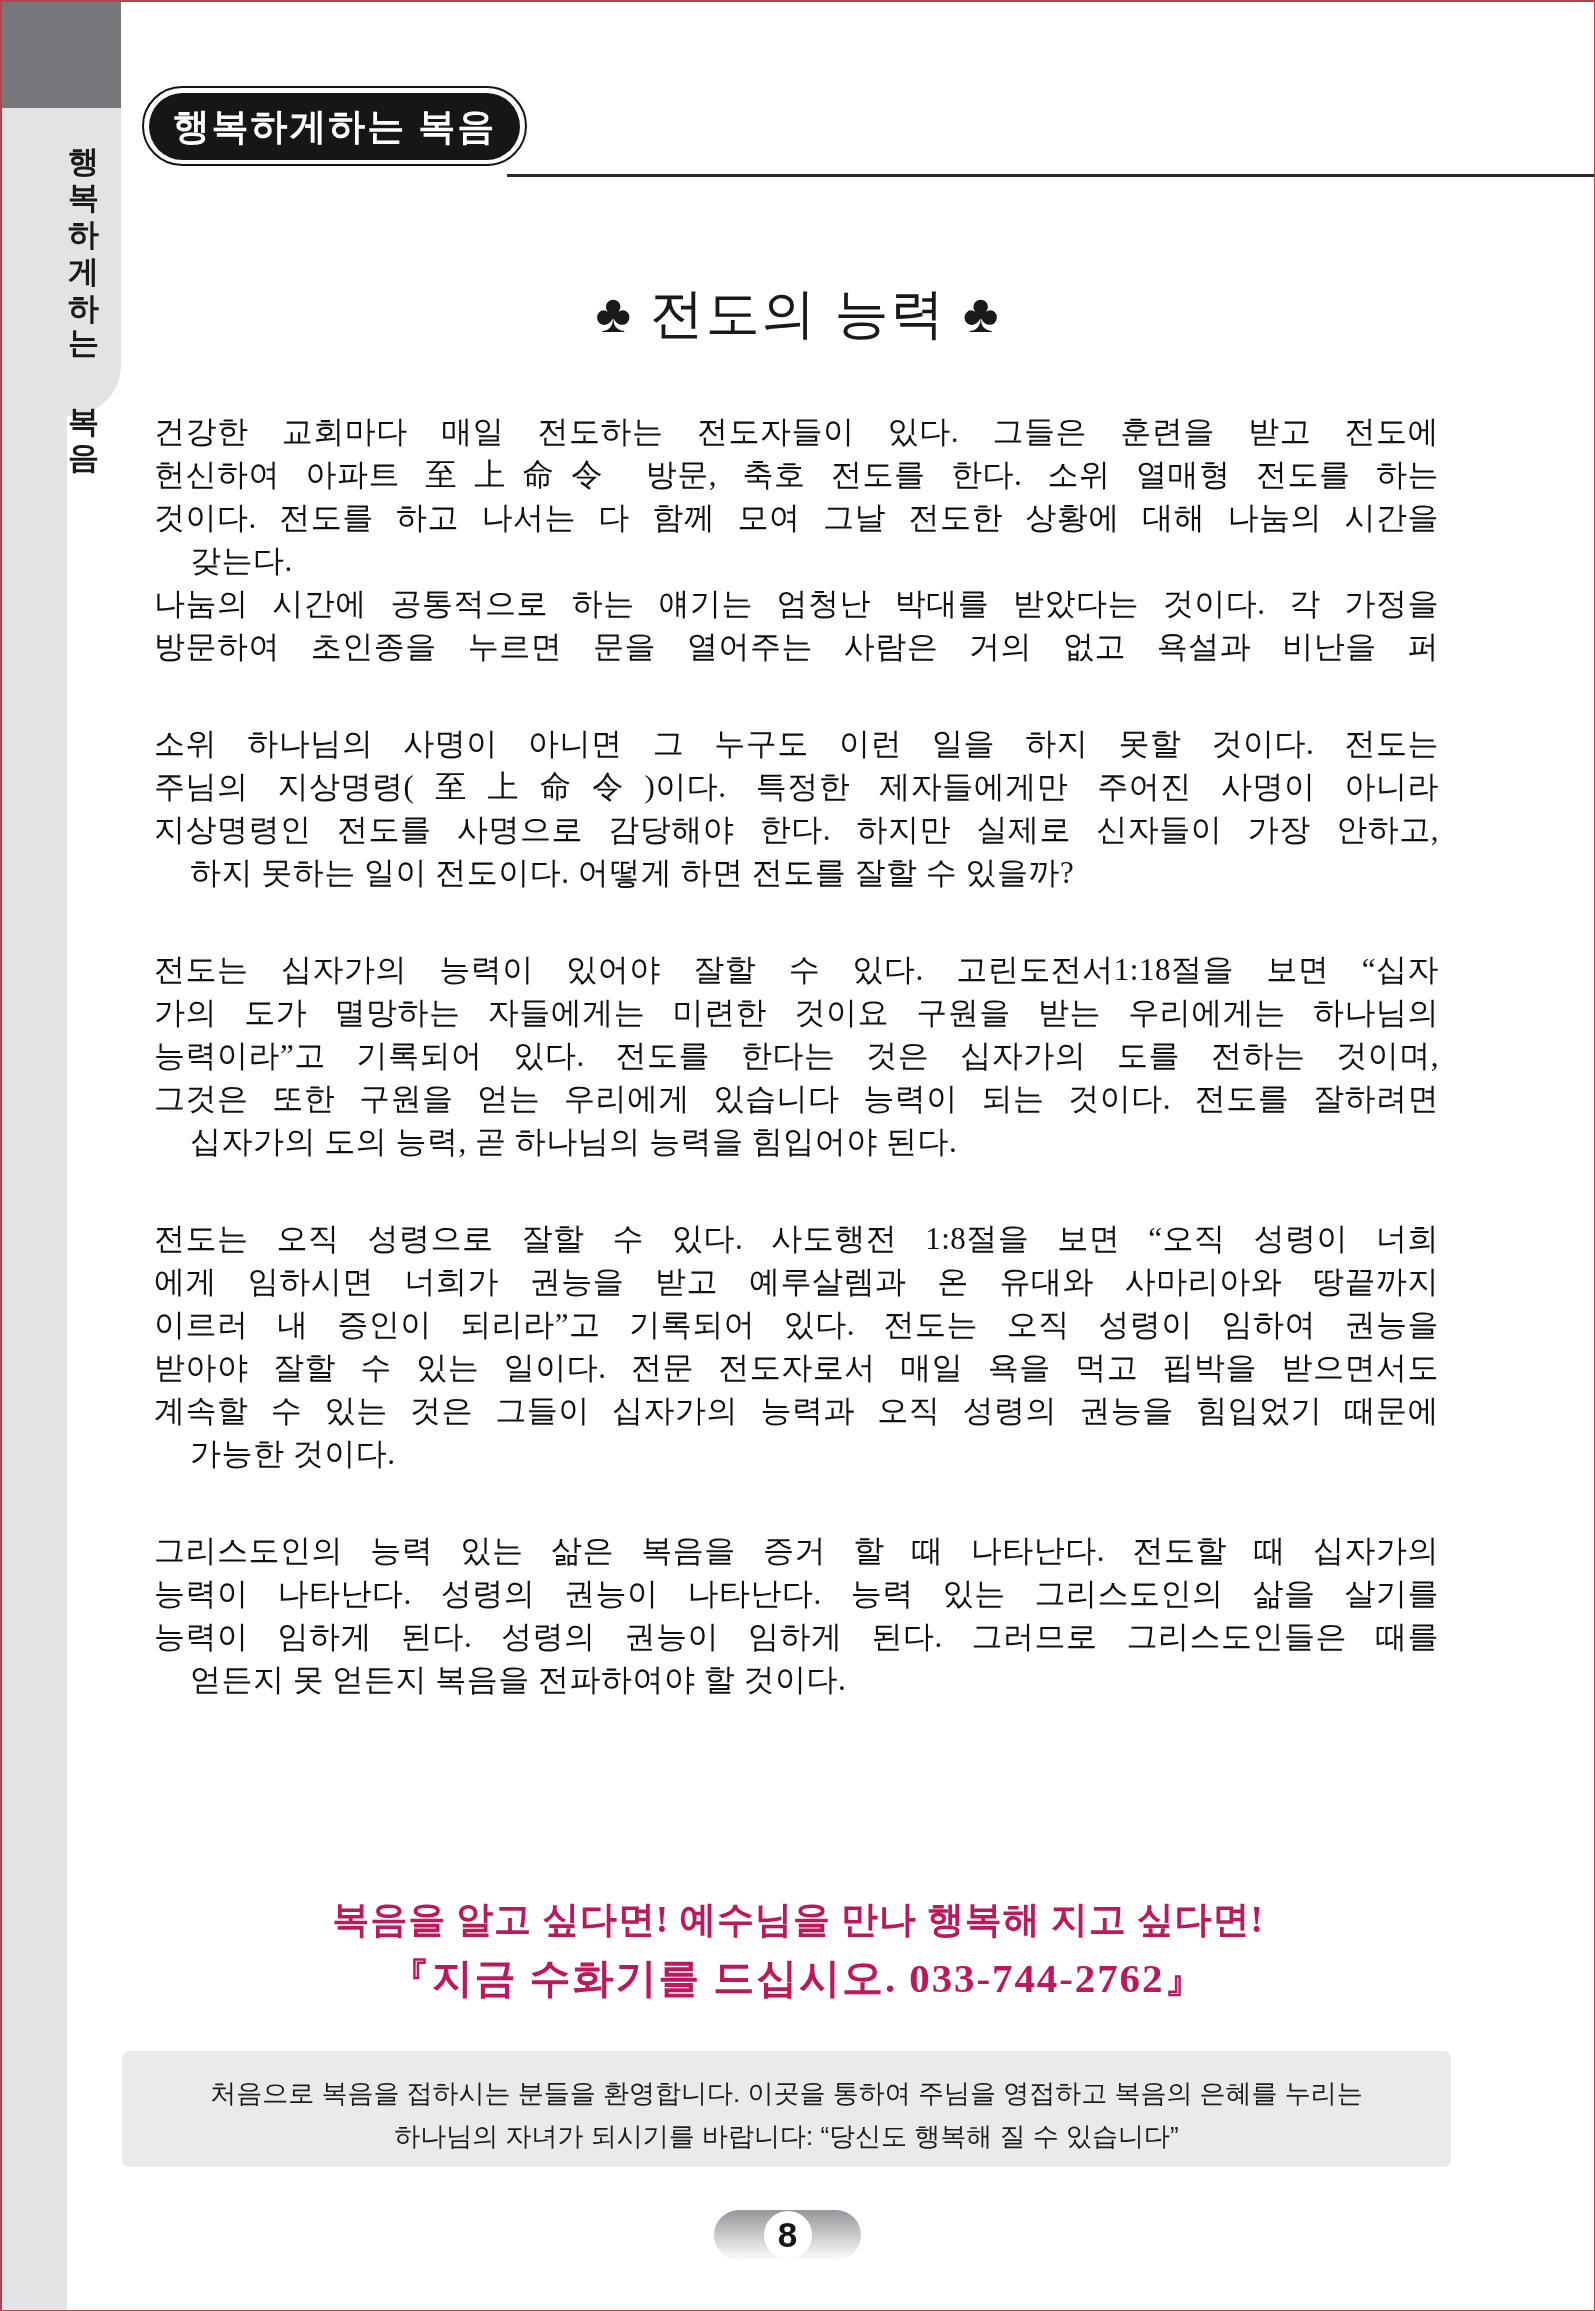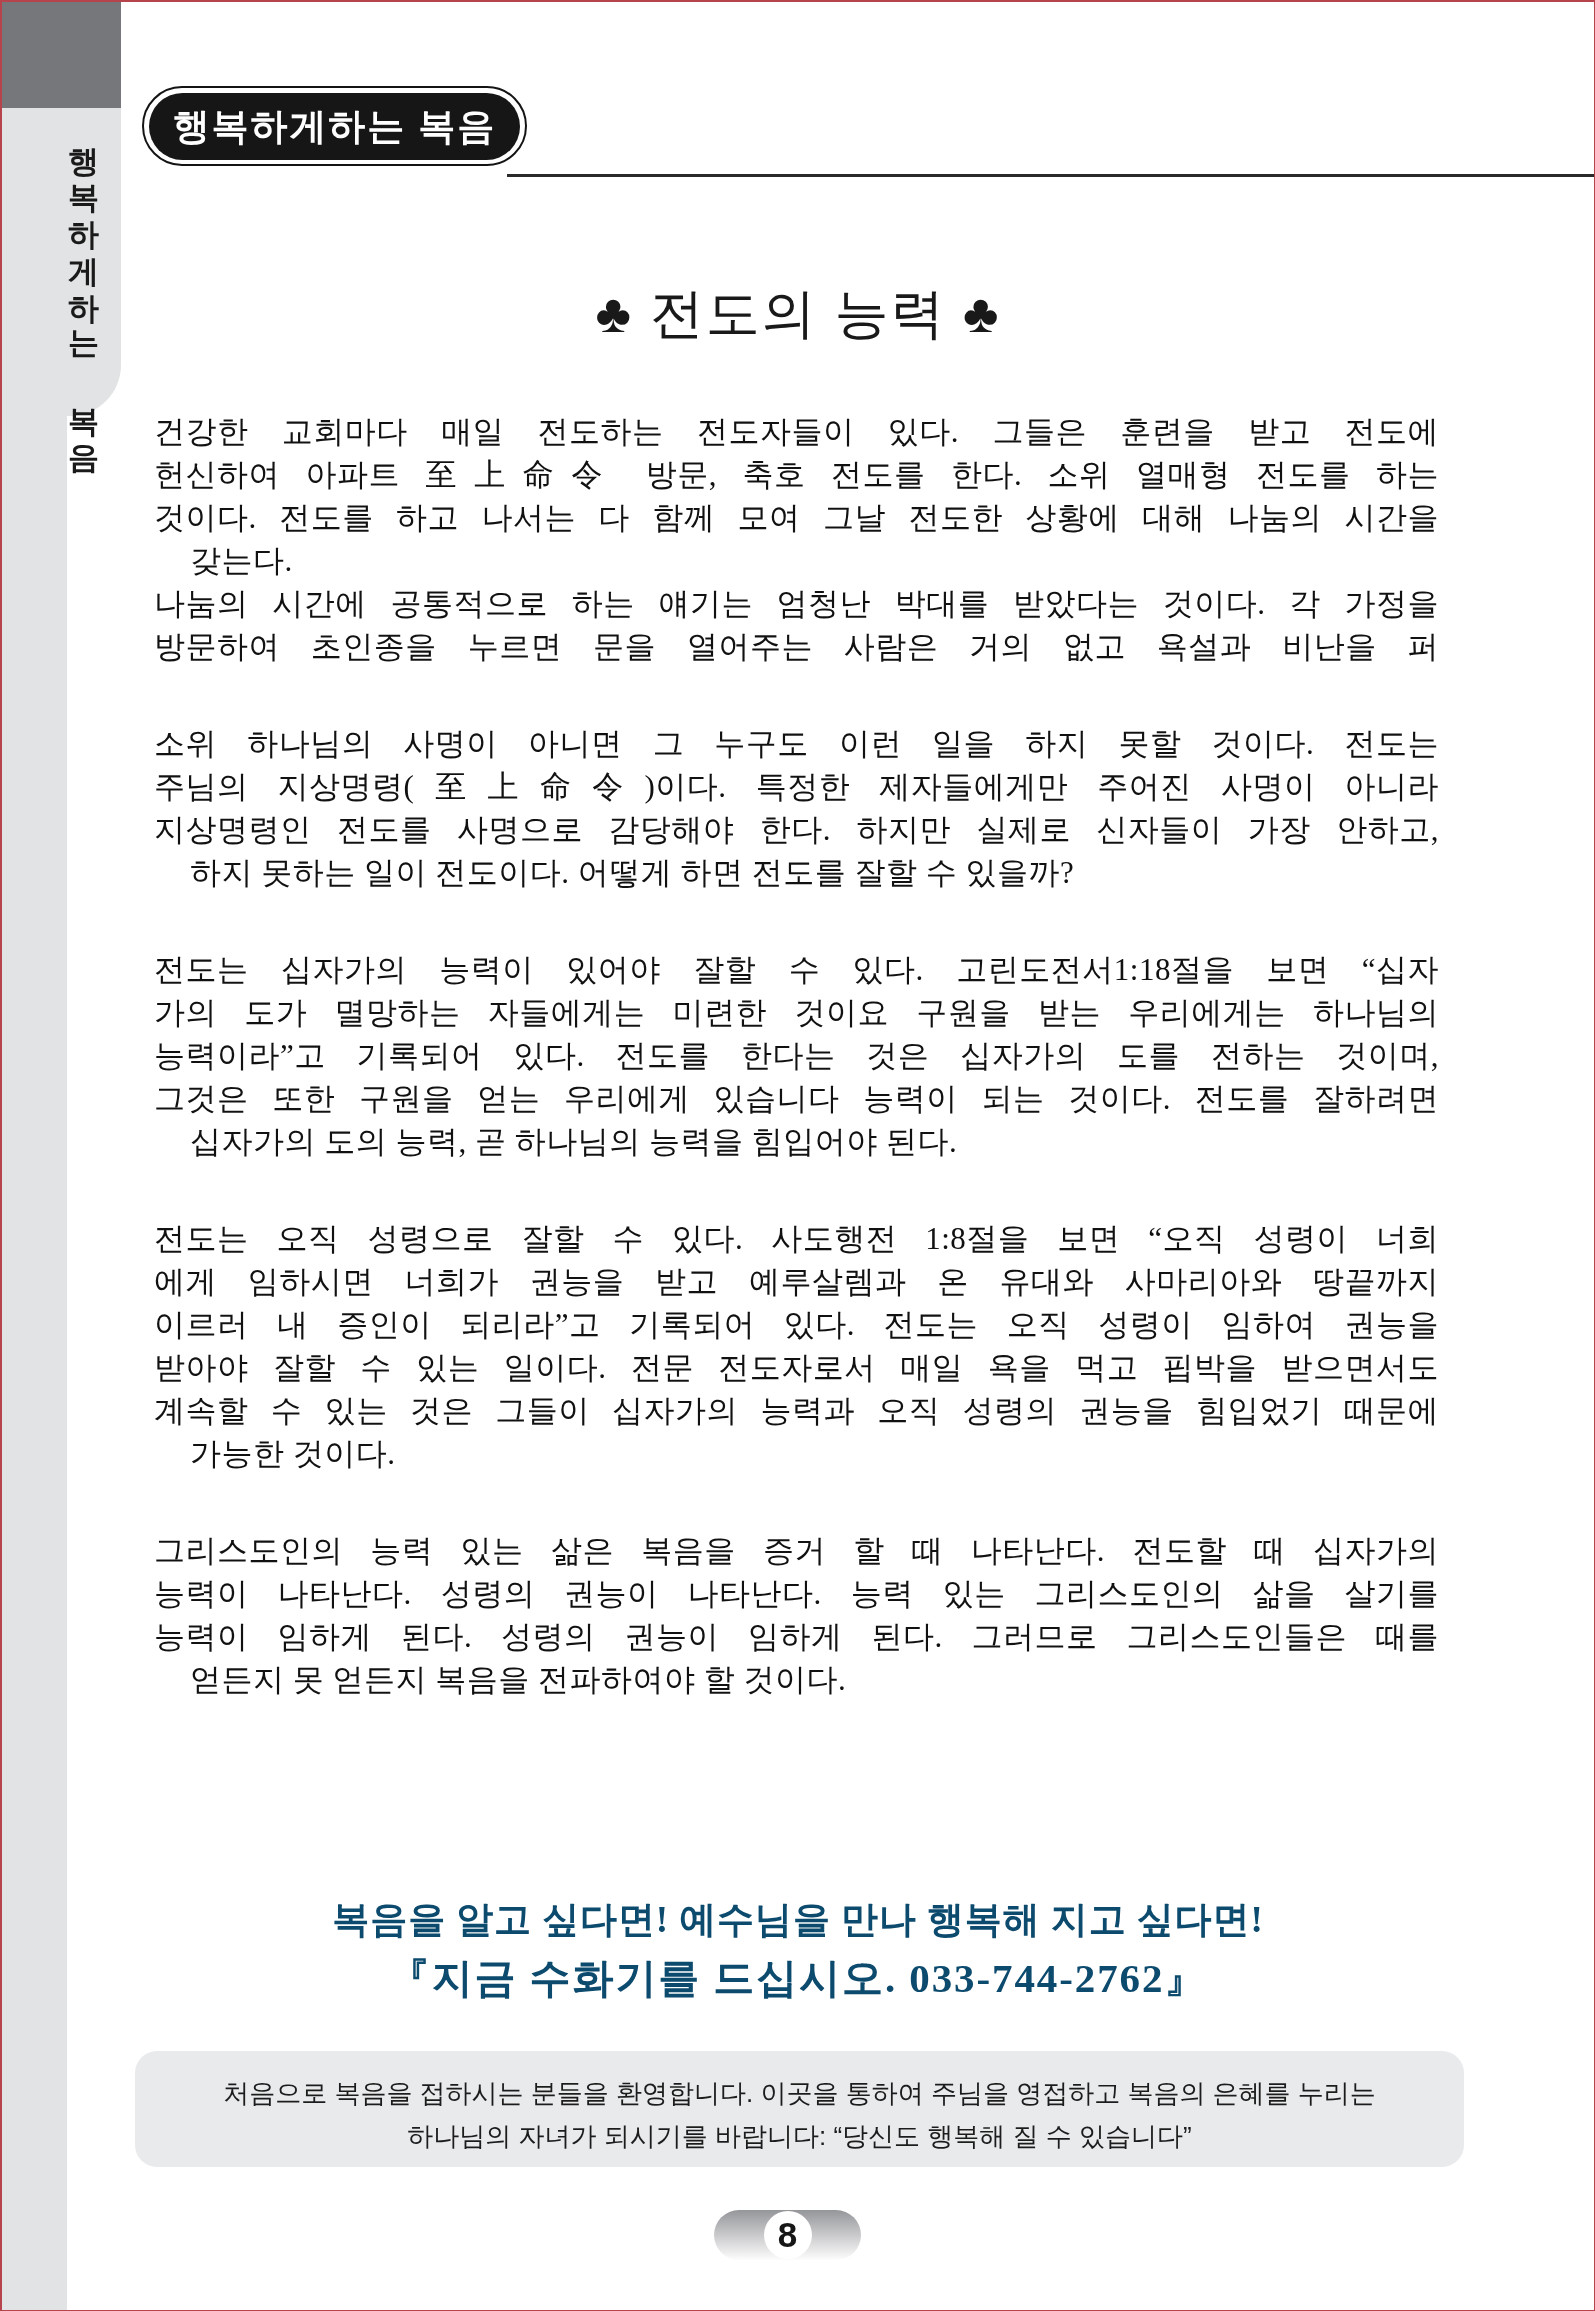--- a/index.html
+++ b/index.html
@@ -90,30 +90,30 @@
     letter-spacing:0.5px;
     white-space:normal;
   }
   .line.short { text-align-last:left;margin-left:36px; }
   
   .cta {
     position:absolute; left:0; right:0; top:1891px;
     text-align:center;
     font-family:"Liberation Serif", serif;
     font-weight:900;
-    color:#0c4a6e;
+    color:#be185d;
   }
   .cta-line1 { font-size:37px; line-height:54px; letter-spacing:0.9px; }
   .cta-line2 { font-size:41px; line-height:62px; letter-spacing:1.9px; }
   
   .welcome-box {
-    position:absolute; left:133px; top:2049px;
+    position:absolute; left:120px; top:2049px;
     width:1329px; height:116px;
     background:#e9eaec;
-    border-radius:22px;
+    border-radius:7px;
     box-sizing:border-box;
     padding-top:20.5px;
   }
   .welcome-line {
     text-align:center;
     font-family:"Liberation Sans", sans-serif;
     font-size:26px;
     line-height:43px;
     color:#1c1c1c;
   }

